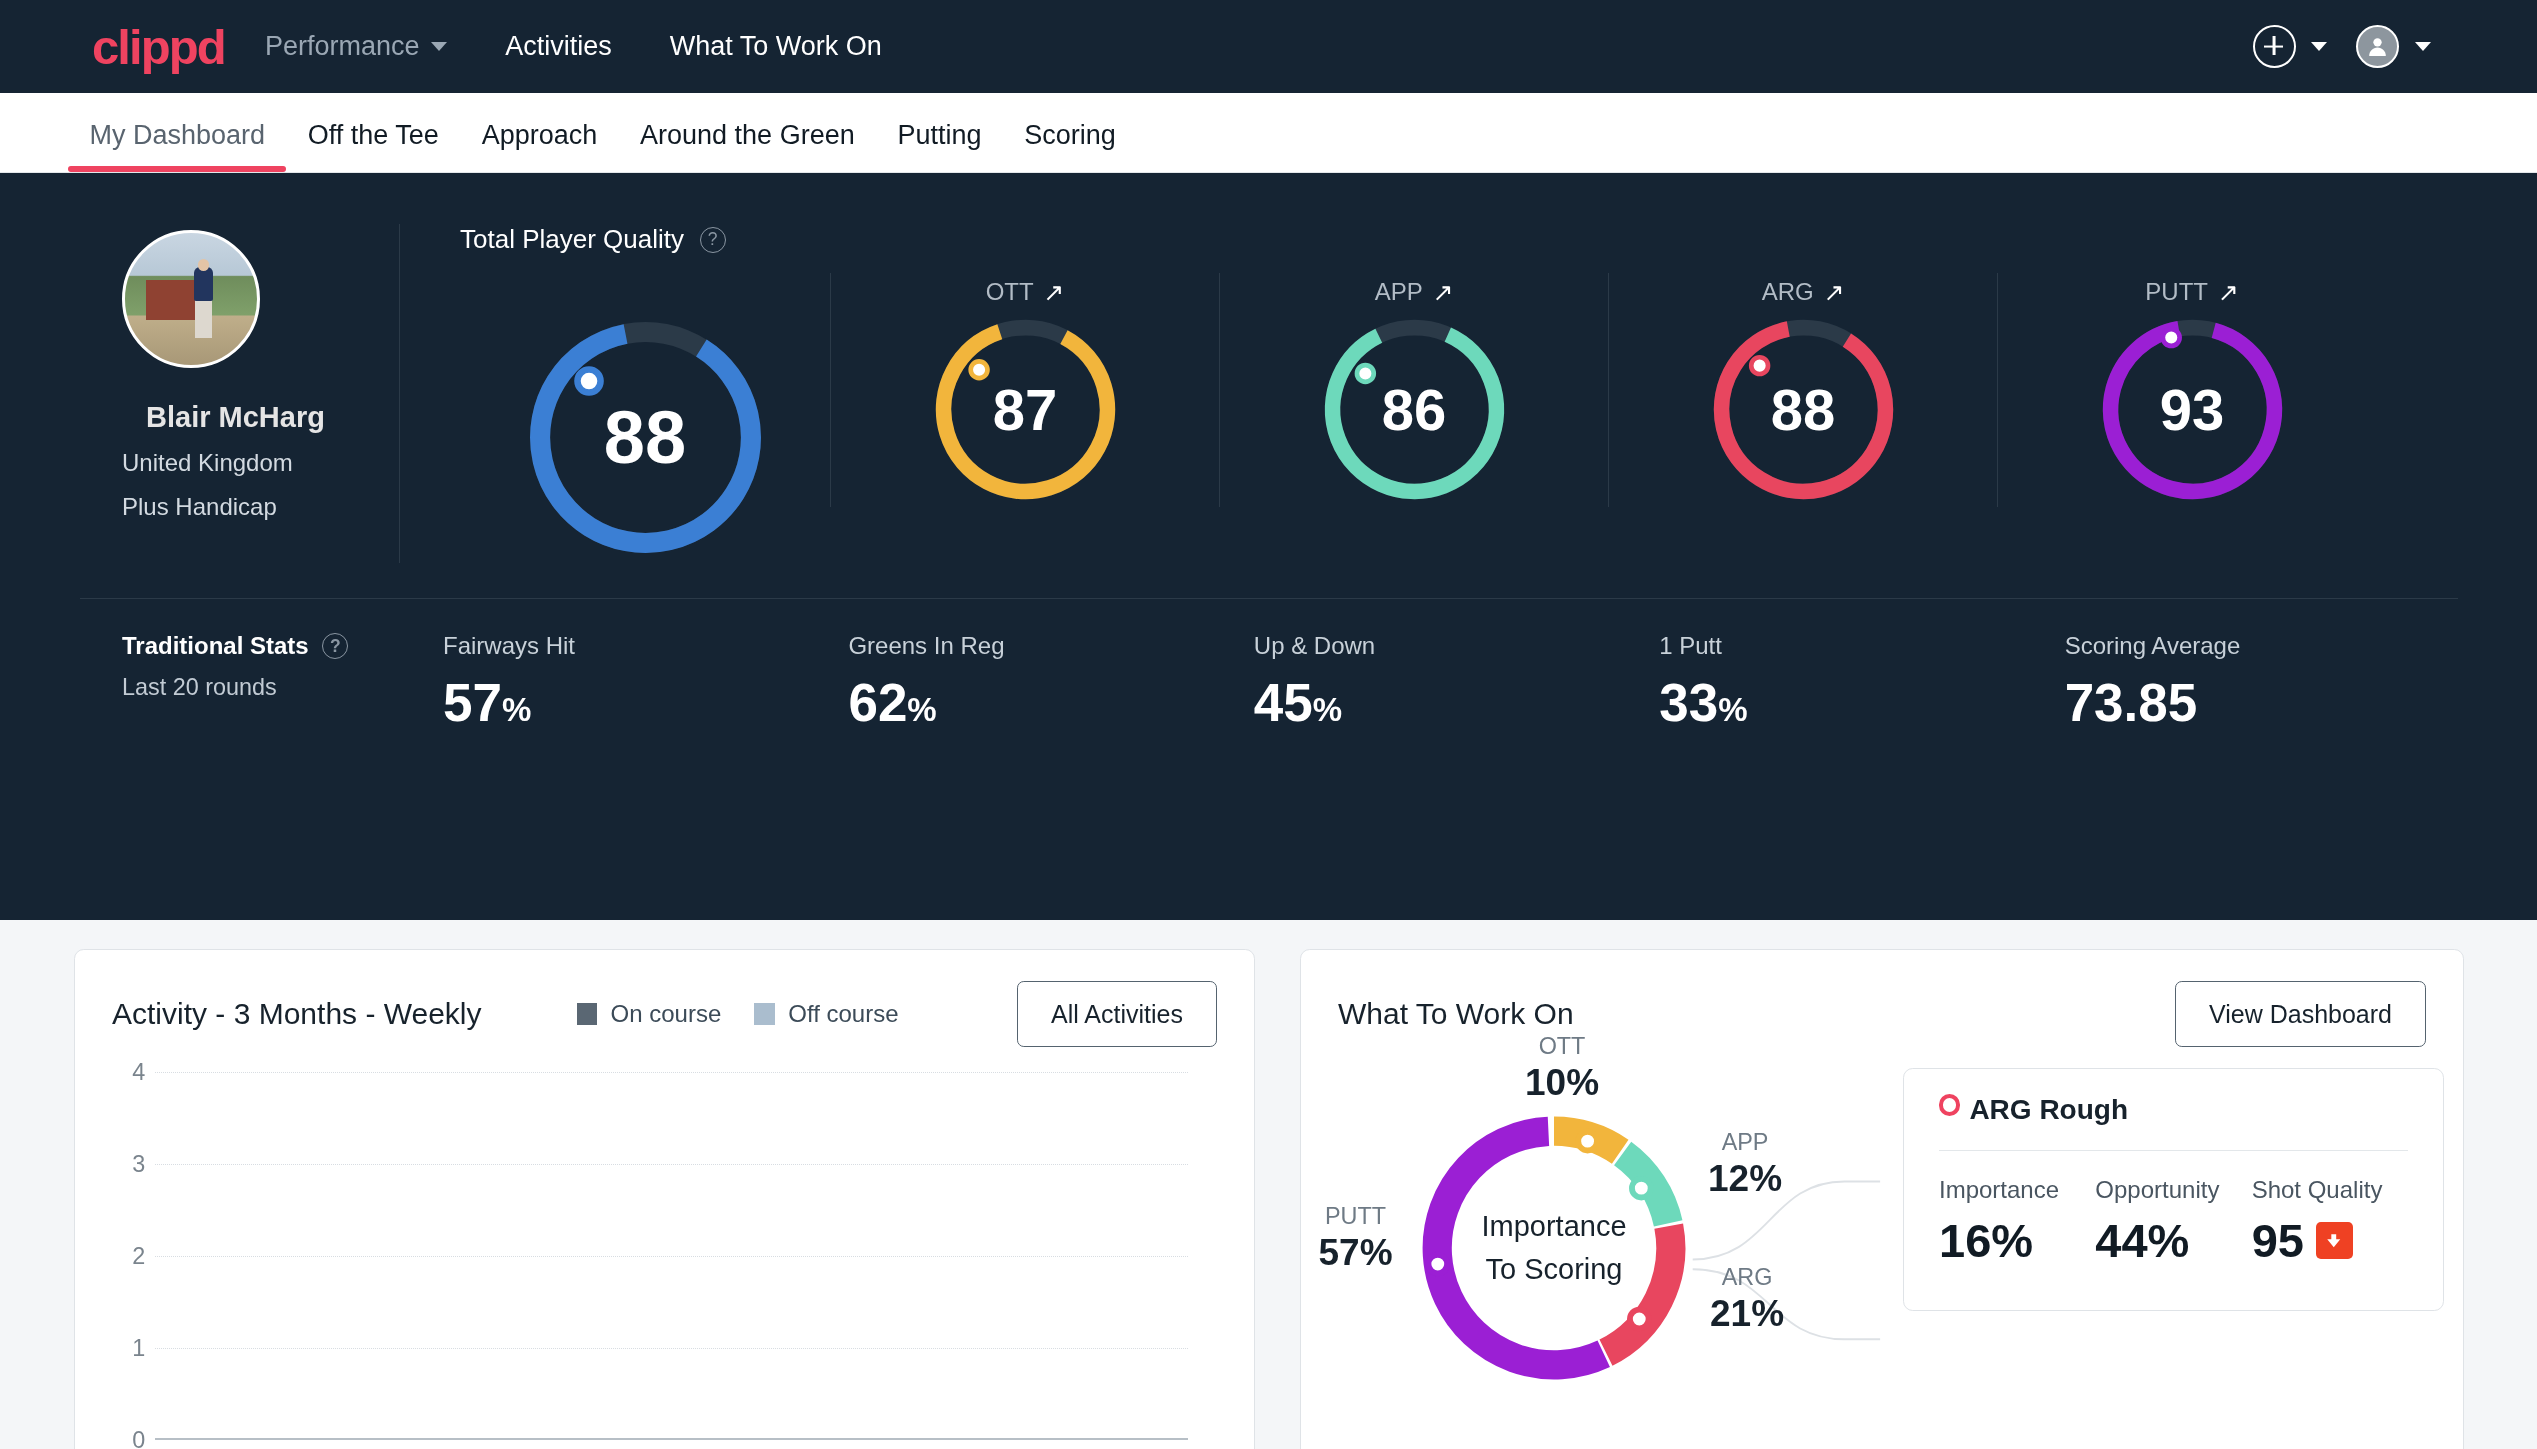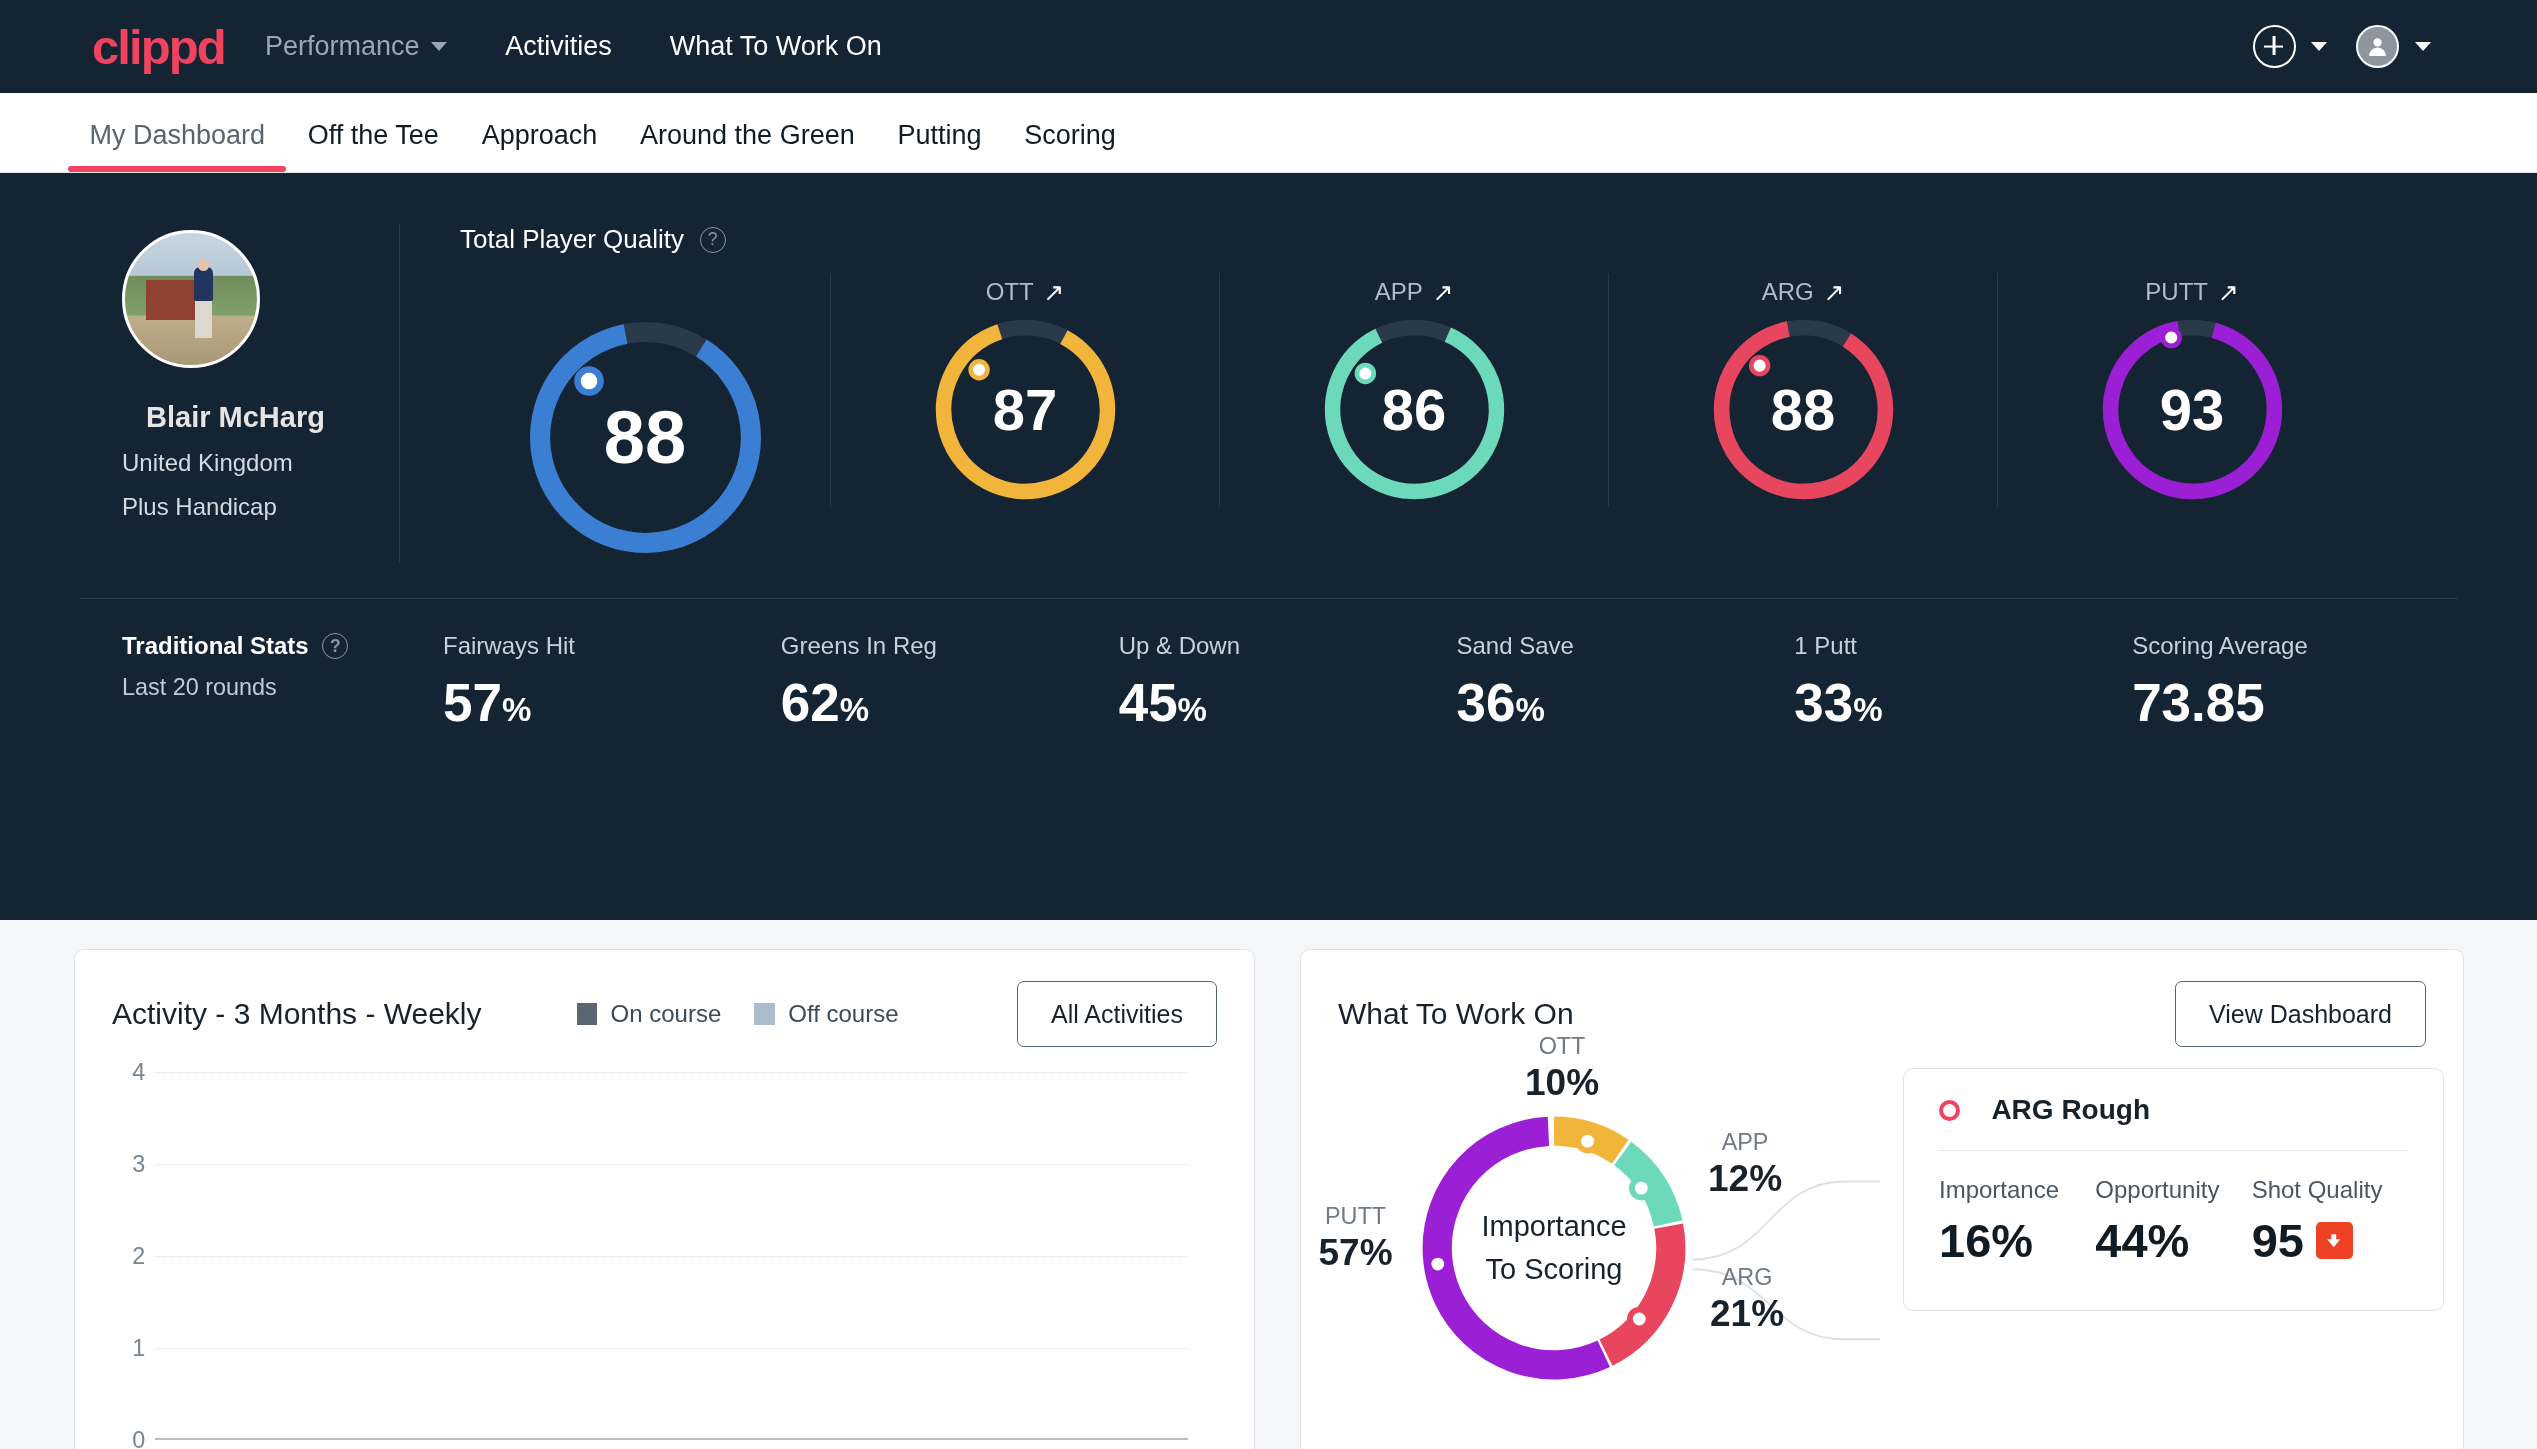--- a/index.html
+++ b/index.html
@@ -142,21 +142,21 @@
     align-items: center; justify-content: center;
     font-size: 29px; color: #17222c; line-height: 1.5; text-align: center;
   }
   .dlabel { position: absolute; text-align: center; }
   .dlabel .nm { font-size: 23.4px; color: #6e7a85; }
   .dlabel .pc { font-size: 37px; font-weight: 700; color: #17222c; margin-top: 1.9px;}
   .detail-card {
     position: absolute; left: 602px; top: 21.4px; width: 541px; height: 243px;
     border: 1px solid #dfe3e7; border-radius: 9.7px; background: #fff; padding: 25px 35px;
   }
-  .detail-title { display: flex; align-items: center; gap: 31px; font-size: 28px; font-weight: 700; color: #17222c; }
+  .detail-title { display: flex; gap: 9px; font-size: 28px; font-weight: 700; color: #17222c; }
   .ring-dot { width: 21.4px; height: 21.4px; border-radius: 50%; border: 4.9px solid #ef4360; }
   .detail-sep { height: 1px; background: #e3e7ea; margin: 23.4px 0 0 0; }
   .detail-cols { display: flex; margin-top: 25px; }
   .detail-col { flex: 1; }
   .detail-col .lbl { font-size: 24px; color: #4a5661; }
   .detail-col .val { font-size: 47px; font-weight: 700; color: #111b24; margin-top: 9.7px; display: flex; align-items: center; gap: 11.7px; }
   .dn-badge {
     width: 37px; height: 37px; background: #ef4123; border-radius: 4.9px;
     display: flex; align-items: center; justify-content: center;
   }
@@ -316,24 +316,20 @@
     </div>
     <div class="ts-item">
       <div class="ts-name">Greens In Reg</div>
       <div class="ts-value"><span>62</span><span class="unit">%</span></div>
     </div>
     <div class="ts-item">
       <div class="ts-name">Up &amp; Down</div>
       <div class="ts-value"><span>45</span><span class="unit">%</span></div>
     </div>
     <div class="ts-item">
-      <div class="ts-name">Sand Save</div>
-      <div class="ts-value"><span>36</span><span class="unit">%</span></div>
-    </div>
-    <div class="ts-item">
       <div class="ts-name">1 Putt</div>
       <div class="ts-value"><span>33</span><span class="unit">%</span></div>
     </div>
     <div class="ts-item">
       <div class="ts-name">Scoring Average</div>
       <div class="ts-value"><span>73.85</span><span class="unit"></span></div>
     </div>
   </div>
 </div>
 

